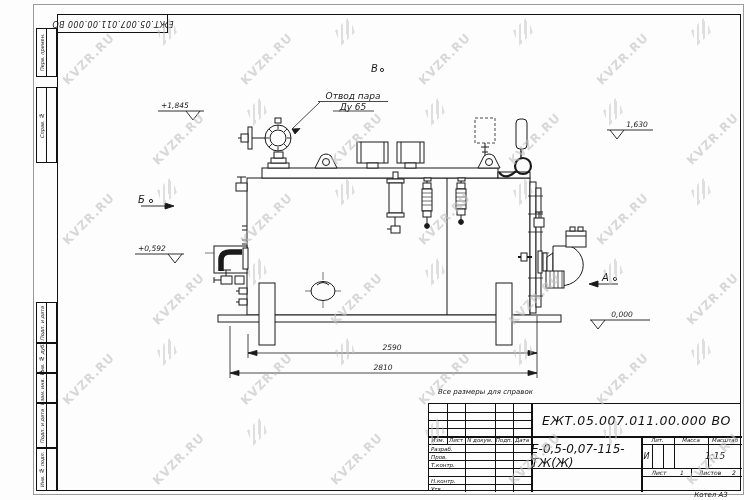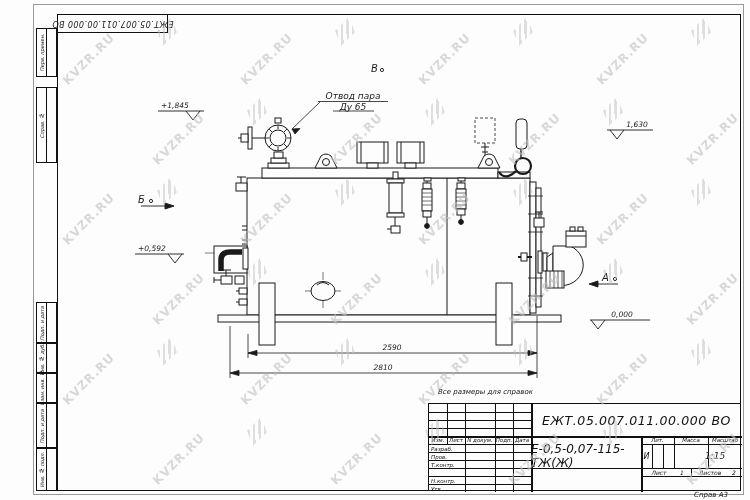--- a/index.html
+++ b/index.html
@@ -355,21 +355,21 @@
     <div class="cell" style="left:279px;top:32px;width:34px;height:8px;font-size:5.5px;">Масштаб</div>
     <div class="cell" style="left:212px;top:40px;width:11px;height:24px;font-size:8px;">И</div>
     <div class="cell" style="left:279px;top:40px;width:14px;height:24px;font-size:9px;">1:15</div>
     <div class="cell" style="left:212px;top:64px;width:36px;height:8px;font-size:6px;">Лист</div>
     <div class="cell" style="left:246px;top:64px;width:14px;height:8px;font-size:6px;">1</div>
     <div class="cell" style="left:262px;top:64px;width:38px;height:8px;font-size:6px;">Листов</div>
     <div class="cell" style="left:298px;top:64px;width:14px;height:8px;font-size:6px;">2</div>
 
   </div>
 
-  <div class="format-label z3">Справ А3</div>
+  <div class="format-label z3">Котел А3</div>
 
   <div id="wm-layer">
       <div class="wm-text" style="left: 55px; top: 52px;">KVZR.RU</div>
       <div class="wm-logo" style="left: 157px; top: 24px;"></div>
       <div class="wm-text" style="left: 233px; top: 52px;">KVZR.RU</div>
       <div class="wm-logo" style="left: 335px; top: 24px;"></div>
       <div class="wm-text" style="left: 411px; top: 52px;">KVZR.RU</div>
       <div class="wm-logo" style="left: 513px; top: 24px;"></div>
       <div class="wm-text" style="left: 589px; top: 52px;">KVZR.RU</div>
       <div class="wm-logo" style="left: 691px; top: 24px;"></div>

